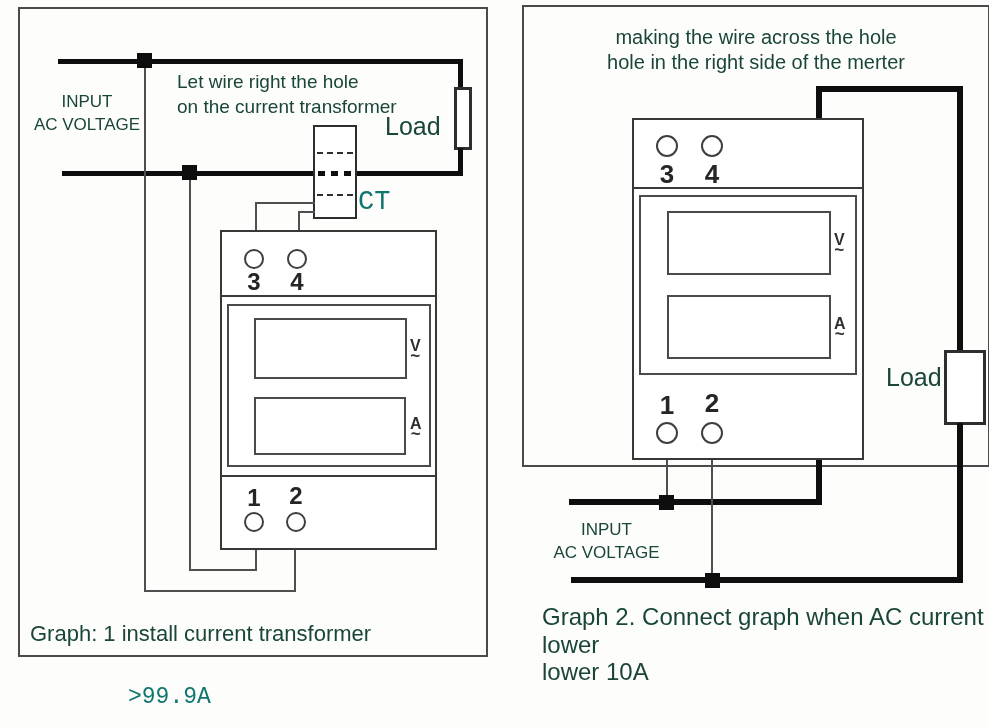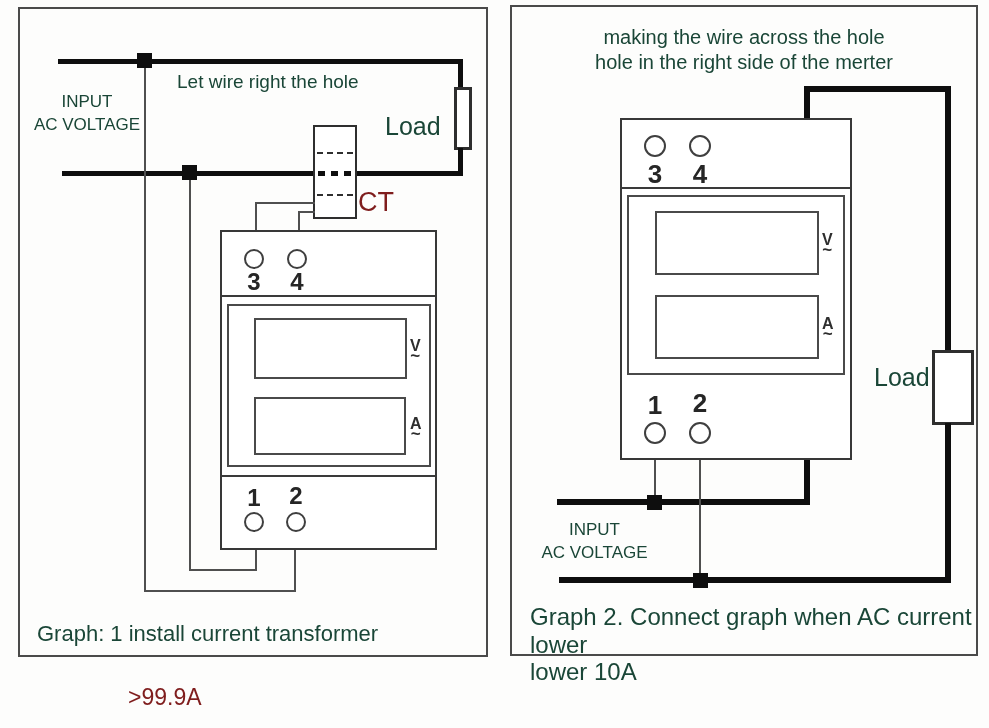--- a/index.html
+++ b/index.html
@@ -14,21 +14,21 @@
   .box{position:absolute;background:#fff;border:2px solid #2e2e2e}
   .circ{position:absolute;border:2px solid #3f3f3f;border-radius:50%;background:#fff}
   .num{position:absolute;color:#262626;font-size:24px;font-weight:bold;text-align:center;line-height:1}
   .num.big{font-size:26px}
   .gtext{position:absolute;color:var(--green)}
   .dashthin{position:absolute;border-top:2px dashed #2f2f2f;height:0}
   .dashthick{position:absolute;height:5px;background:repeating-linear-gradient(90deg,var(--wire) 0 7px,transparent 7px 13px)}
   .acsym{position:absolute;display:flex;flex-direction:column;align-items:center;color:#2e2e2e;font-size:16px;font-weight:bold;line-height:1}
   .acsym .tl{font-size:17px;margin-top:-7px}
   .divider{position:absolute;left:0;right:0;height:2px;background:#3a3a3a}
-  .serif{font-family:Liberation Sans, sans-serif;color:#7f1d1d}
+  .serif{font-family:Liberation Mono, monospace;color:#0f766e}
   .caption{position:absolute;color:var(--green);font-size:22px}
 </style>
 </head>
 <body>
 
 <div id="stage">
 
   <div class="panel" style="left:18px;top:7px;width:470px;height:650px">
 
     <div class="wire" style="left:38px;top:50px;width:405px;height:5px"></div>
@@ -85,26 +85,27 @@
       <div class="circ" style="left:22px;top:280px;width:20px;height:20px"></div>
       <div class="circ" style="left:64px;top:280px;width:20px;height:20px"></div>
     </div>
 
     <div class="gtext" style="left:2px;top:82px;width:130px;text-align:center;font-size:17px;line-height:1.35">
       <div>INPUT</div>
       <div>AC VOLTAGE</div>
     </div>
     <div class="gtext" style="left:157px;top:61px;font-size:19px;line-height:1.3">
       <div>Let wire right the hole</div>
+      <div>on the current transformer</div>
     </div>
     <div class="gtext" style="left:365px;top:103px;font-size:25px">Load</div>
-    <div class="caption" style="left:17px;top:612px">Graph: 1 install current transformer</div>
+    <div class="caption" style="left:10px;top:612px">Graph: 1 install current transformer</div>
   </div>
 
-  <div class="panel" style="left:510px;top:5px;width:468px;height:651px">
+  <div class="panel" style="left:522px;top:5px;width:468px;height:462px">
 
     <div class="gtext" style="left:0;top:18px;width:100%;text-align:center;font-size:20px;line-height:1.25">
       <div>making the wire across the hole</div>
       <div>hole in the right side of the merter</div>
     </div>
 
     <div class="wire" style="left:292px;top:79px;width:6px;height:34px"></div>
     <div class="wire" style="left:292px;top:79px;width:147px;height:6px"></div>
     <div class="wire" style="left:433px;top:79px;width:6px;height:266px"></div>
     <div class="box" style="left:420px;top:343px;width:42px;height:75px;border-width:3px"></div>

